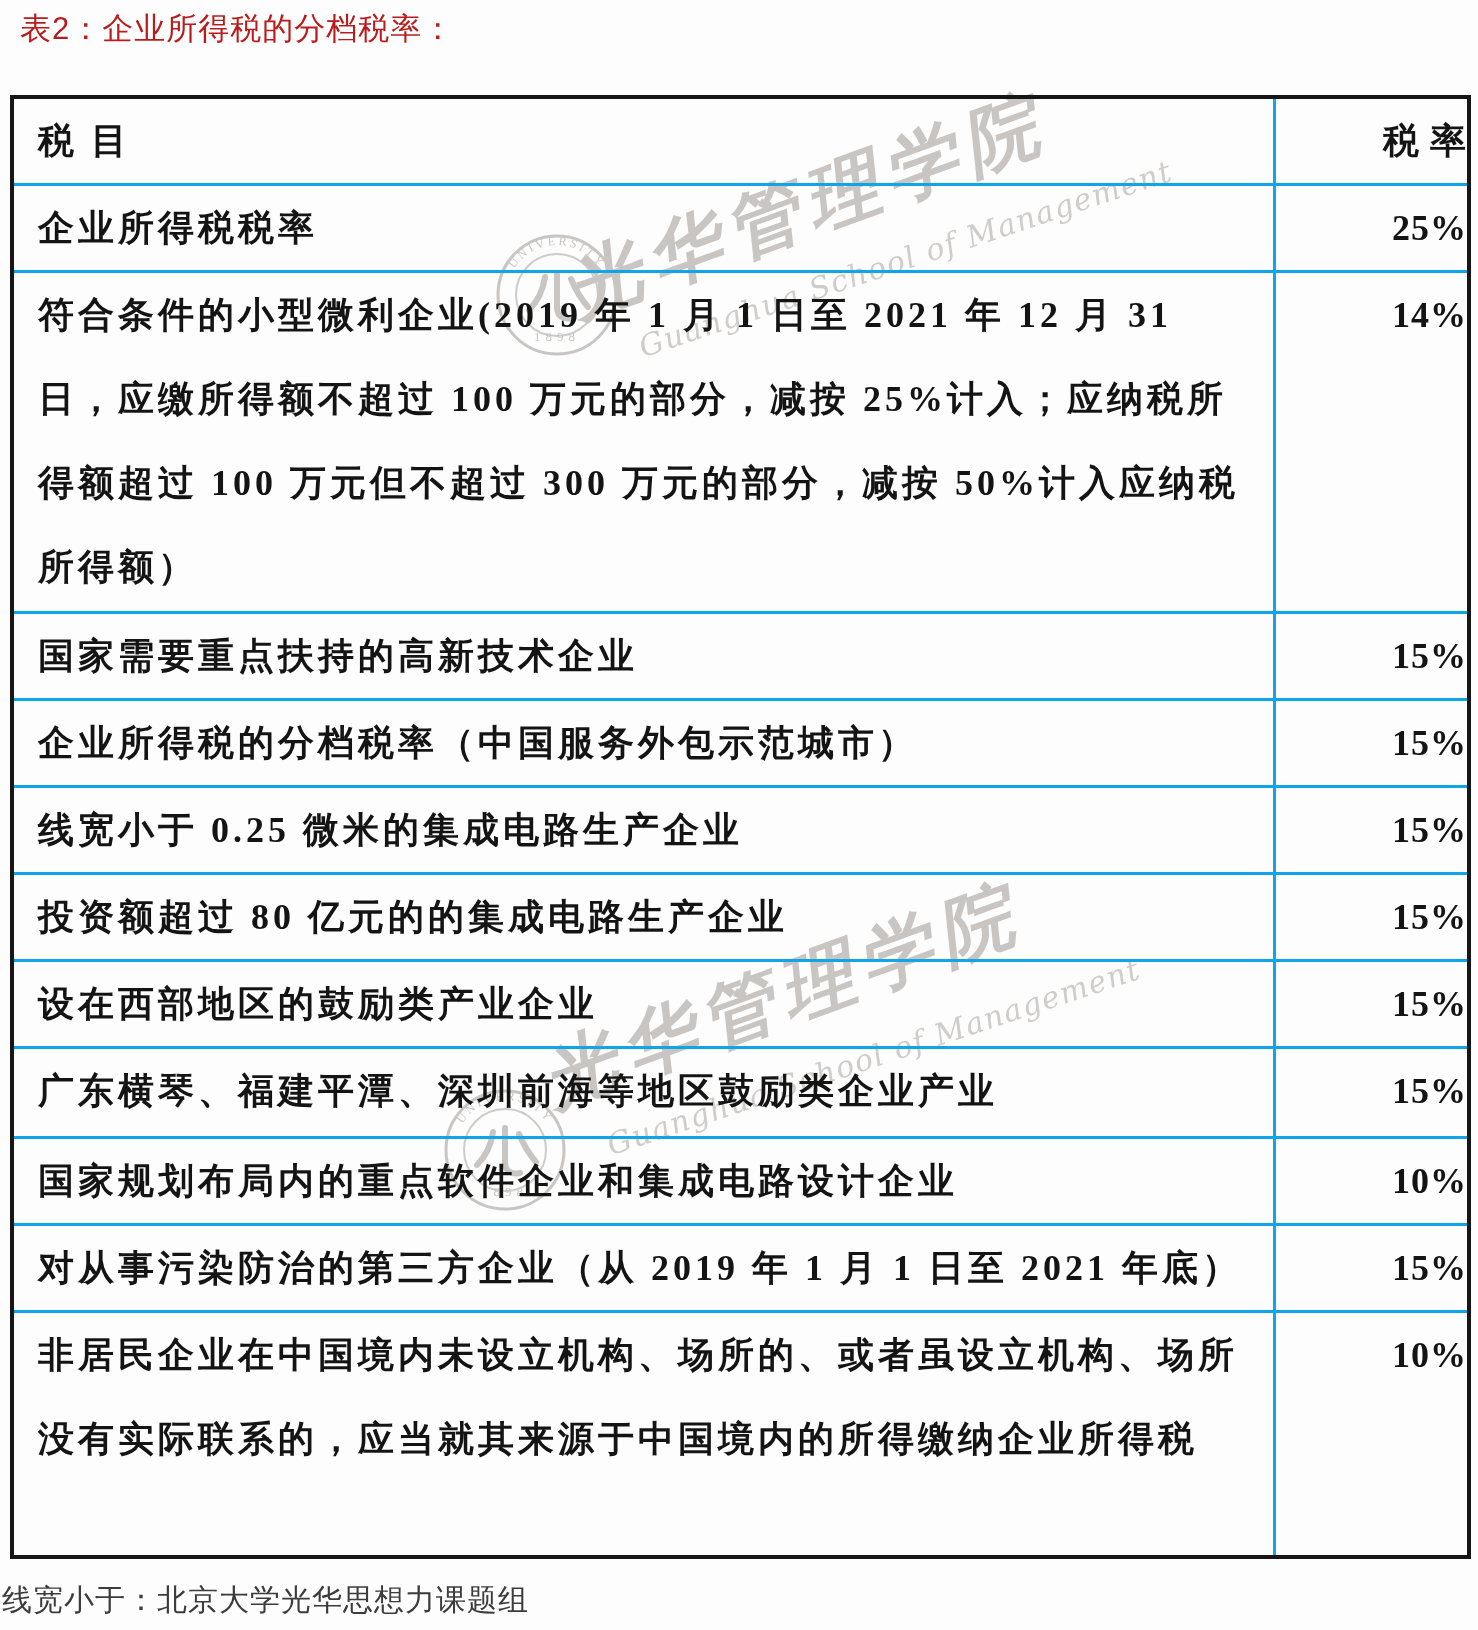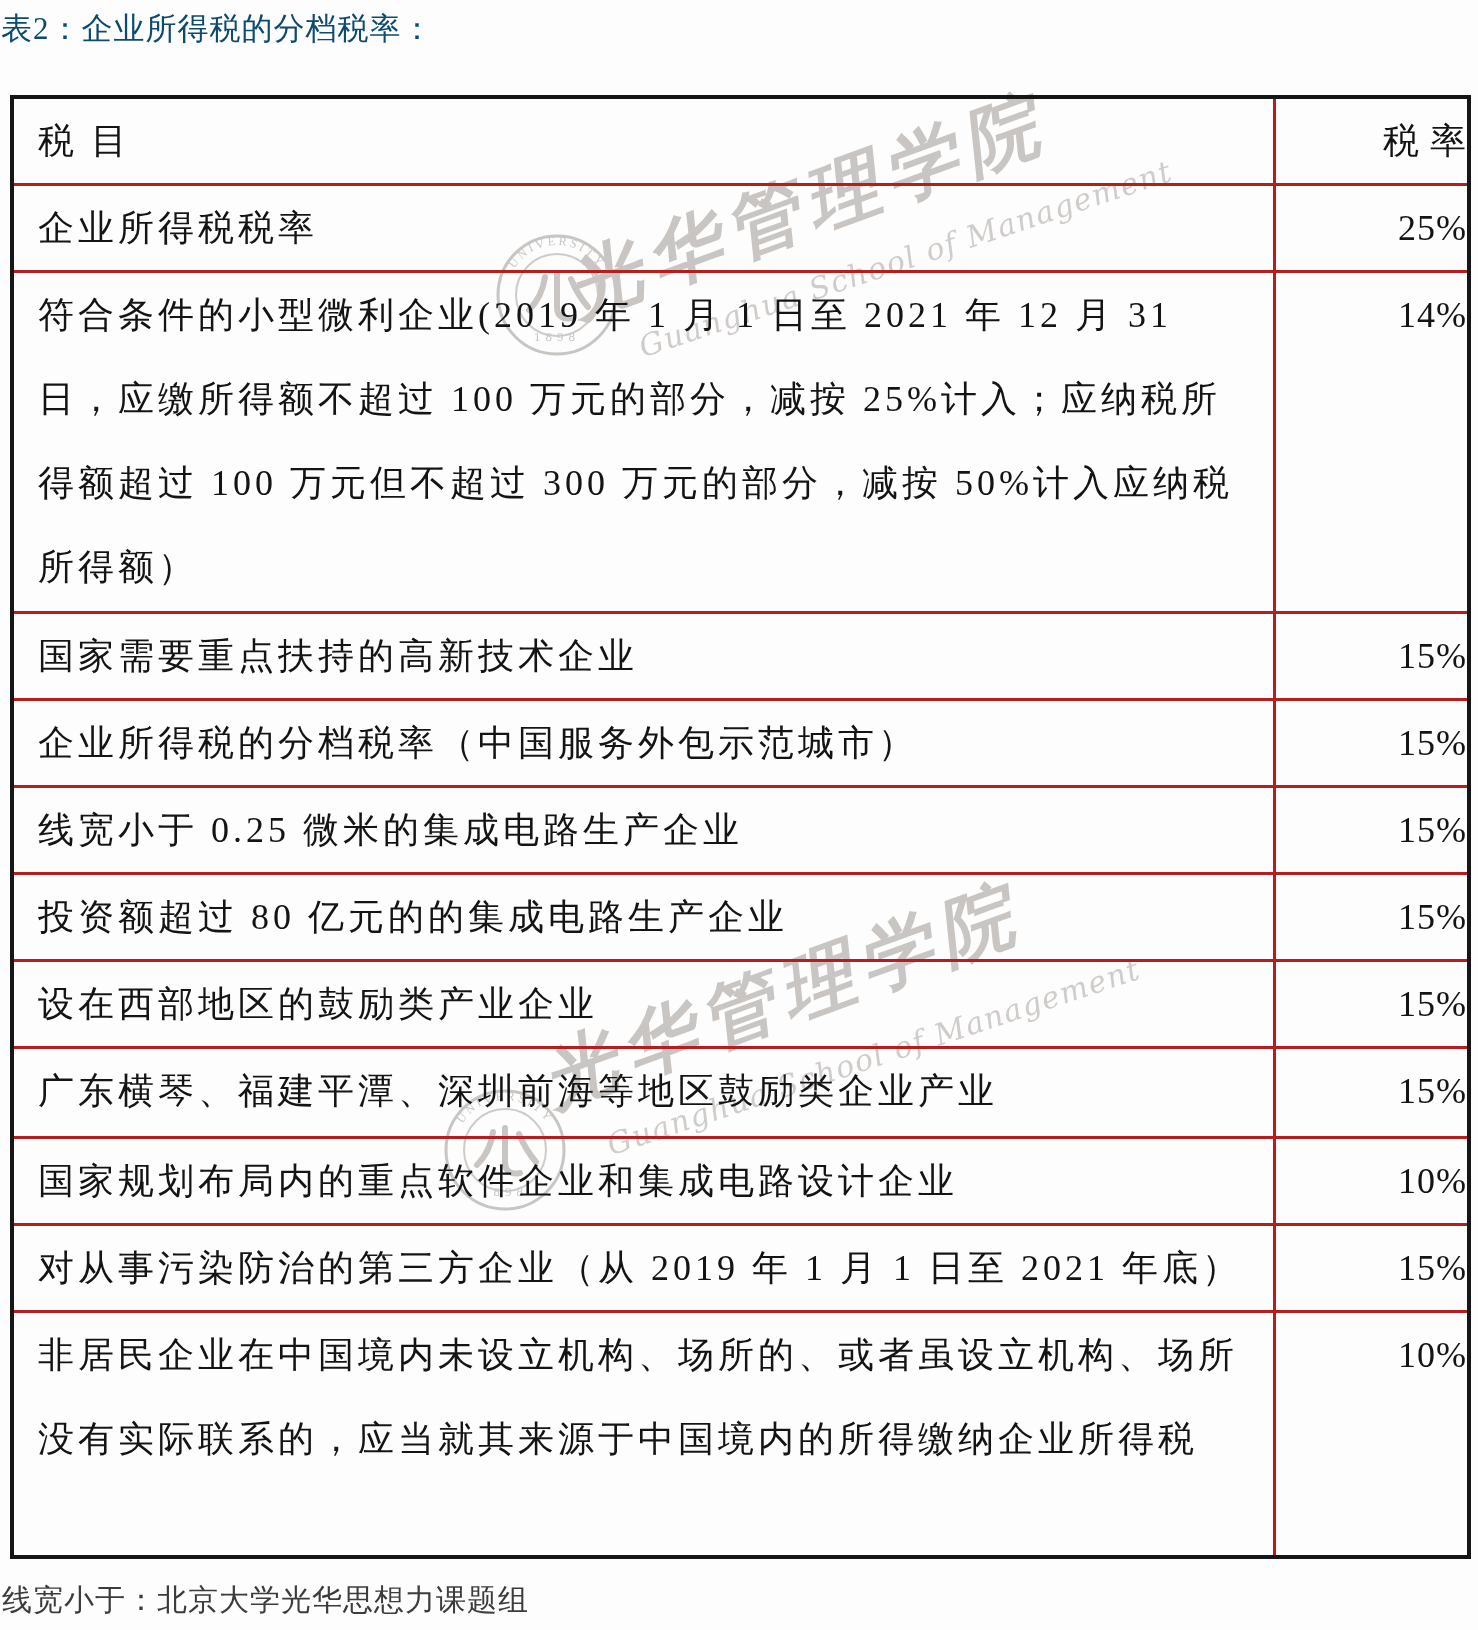--- a/index.html
+++ b/index.html
@@ -26,33 +26,33 @@
   }
   .wm-cn-1 { left:570px; top:243px; }
   .wm-en-1 { left:640px; top:330px; }
   .wm-cn-2 { left:545px; top:1033px; }
   .wm-en-2 { left:608px; top:1128px; }
   .seal-1 { left:495px; top:233px; }
   .seal-2 { left:443px; top:1088px; }
   .seal { position:absolute; }
   
   .title {
-    position:absolute; left:1px; top:8px; z-index:2;
-    font-family:Liberation Serif, serif;
-    font-size:31px; font-weight:500; color:#0c4a6e; letter-spacing:1px;
+    position:absolute; left:20px; top:8px; z-index:2;
+    font-family:Liberation Sans, sans-serif;
+    font-size:31px; font-weight:500; color:#b91c1c; letter-spacing:1px;
   }
   table.tax {
     position:absolute; left:10px; top:95px; z-index:1;
     width:1457px; border-collapse:collapse; table-layout:fixed;
     background:transparent; border:4px solid #161616;
   }
   .tax th, .tax td {
-    border:3px solid #b91c1c;
+    border:3px solid #0ea5e9;
     vertical-align:top;
-    font-size:36px; line-height:84px; font-weight:normal;
+    font-size:36px; line-height:84px; font-weight:bold;
   }
   .tax .item { padding:0 14px 0 24px; text-align:left; letter-spacing:4px; }
   .tax .rate { text-align:right; letter-spacing:1px; }
   .just { text-align:justify; text-align-last:left; }
   .wide { letter-spacing:7px; }
   tr.rh80{height:80px} tr.rh81{height:81px} tr.rh84{height:84px}
   tr.rh86{height:86px} tr.rh87{height:87px} tr.rh90{height:90px}
   tr.rh245{height:245px} tr.rh341{height:341px}
   .source {
     position:absolute; left:2px; top:1580px; z-index:2;

